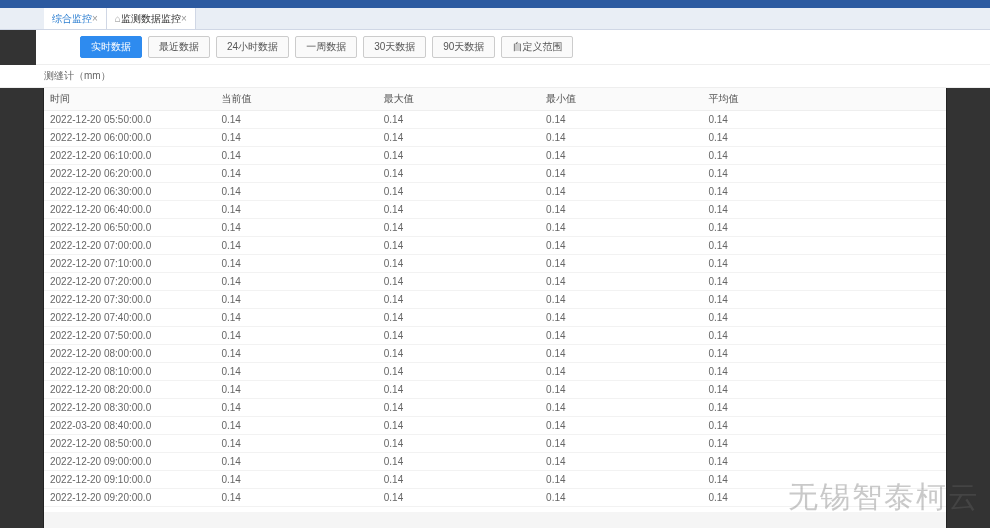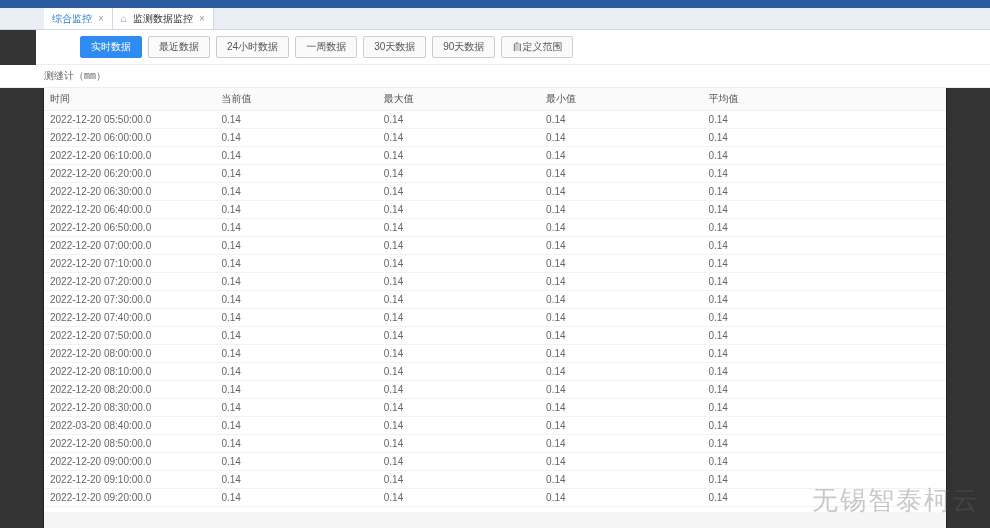--- a/index.html
+++ b/index.html
@@ -27,21 +27,20 @@
       padding-left: 44px;
     }
     .tab {
       display: flex;
       align-items: center;
       padding: 0 8px;
       font-size: 10px;
       border-right: 1px solid #d0d7e5;
       background: #fff;
       cursor: pointer;
-      gap: 6px;
     }
     .tab.inactive { color: #2b7ed1; }
     .tab.active { color: #333; }
     .tab .close-x { color: #999; font-size: 10px; }
     .tab-icon { color: #888; font-size: 10px; }
     .toolbar {
       background: #fff;
       padding: 6px 44px;
       display: flex;
       gap: 6px;
@@ -73,21 +72,20 @@
       border-bottom: 1px solid #e5e5e5;
     }
     .breadcrumb-icons { display: flex; gap: 10px; color: #888; }
     .breadcrumb-icons span { cursor: pointer; }
     .subheader {
       background: #fff;
       padding: 4px 44px;
       font-size: 10px;
       color: #666;
       border-bottom: 1px solid #eee;
-      font-family: Liberation Mono, monospace;
     }
     .content {
       background: #fff;
       margin: 0 44px;
       overflow-y: auto;
       height: calc(528px - 8px - 22px - 30px - 22px - 22px);
     }
     table {
       width: 100%;
       border-collapse: collapse;
@@ -108,21 +106,21 @@
     }
     th:nth-child(1), td:nth-child(1) { width: 19%; }
     th:nth-child(2), td:nth-child(2) { width: 18%; }
     th:nth-child(3), td:nth-child(3) { width: 18%; }
     th:nth-child(4), td:nth-child(4) { width: 18%; }
     th:nth-child(5), td:nth-child(5) { width: 27%; }
     .watermark {
       position: absolute;
       right: 10px;
       bottom: 10px;
-      font-size: 26px;
+      font-size: 30px;
       color: rgba(100,100,100,0.35);
       font-family: "SimSun", serif;
       pointer-events: none;
       letter-spacing: 2px;
     }
     .left-edge, .right-edge {
       position: absolute;
       top: 0; bottom: 0;
       width: 44px;
       background: #333;

